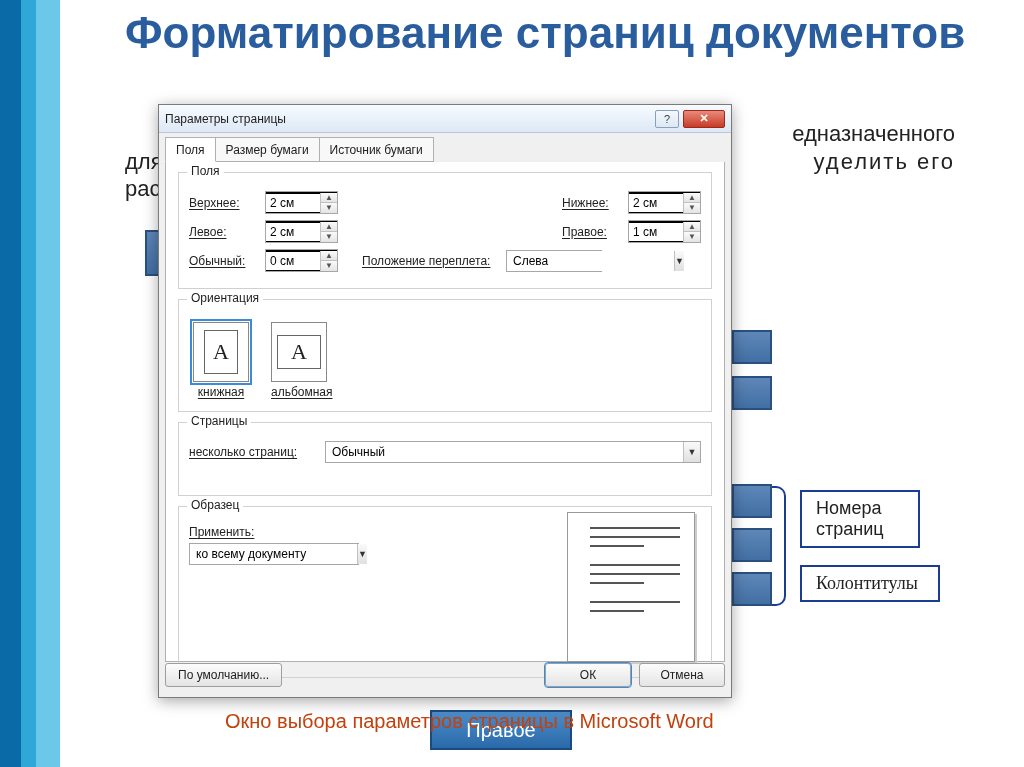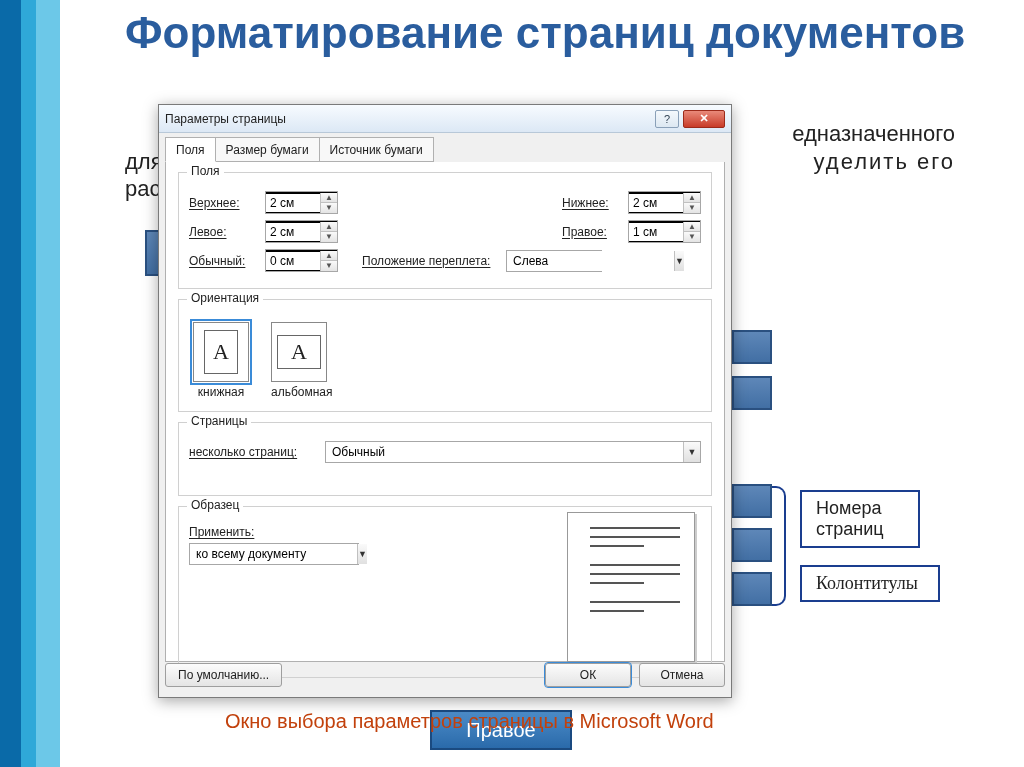--- a/index.html
+++ b/index.html
@@ -131,21 +131,21 @@
     width:56px; height:60px; border:1px solid #888; background:#fff;
     display:flex; align-items:center; justify-content:center; margin-bottom:3px;
   }
   .orient .thumb.sel { outline:2px solid #3a8bd8; outline-offset:1px; }
   .orient .thumb .pg {
     width:34px; height:44px; border:1px solid #666; background:#fff;
     display:flex; align-items:center; justify-content:center; font-family:"Times New Roman",serif;
     font-size:22px;
   }
   .orient .thumb.ls .pg { width:44px; height:34px; }
-  .orient .ul { text-underline-offset: 2px; border-radius: 6px; }
+  .orient .ul { text-decoration: underline; text-underline-offset: 2px; border-radius: 6px; }
   .preview {
     width:128px; height:150px; border:1px solid #999; background:#fff;
     box-shadow: 2px 2px 0 #ccc;
     padding:14px 14px 14px 22px;
     position:absolute; right:16px; top:5px;
   }
   .preview .ln { height:2px; background:#555; margin-bottom:7px; }
   .preview .ln.short { width:60%; }
   .btnrow {
     position:absolute; left:6px; right:6px; bottom:6px; height:32px;

